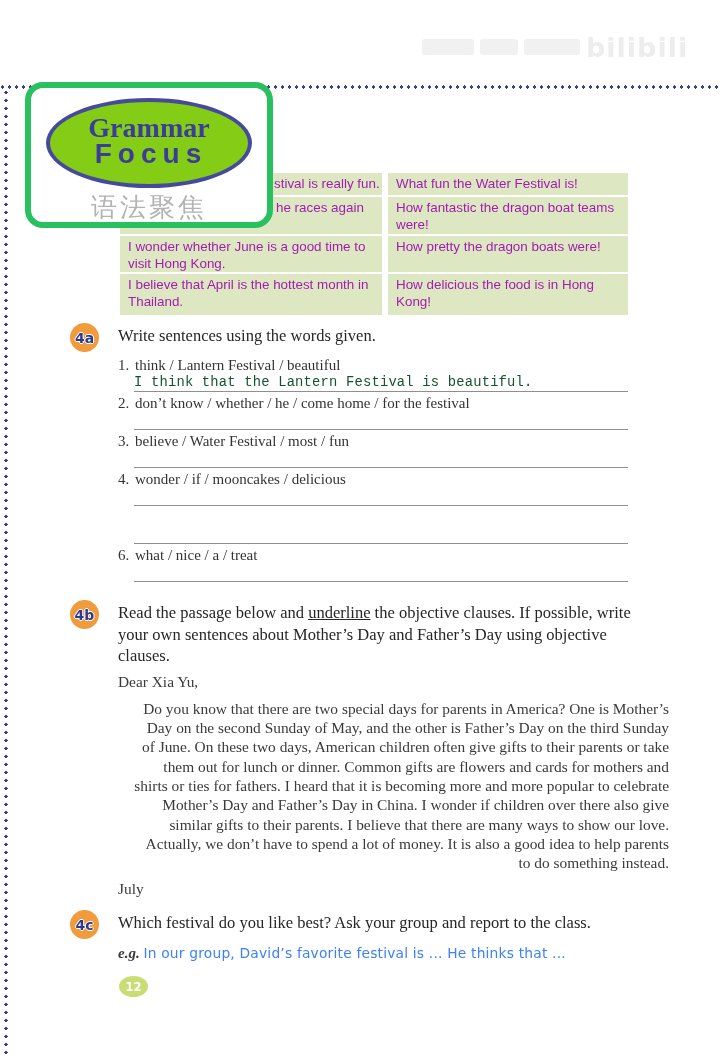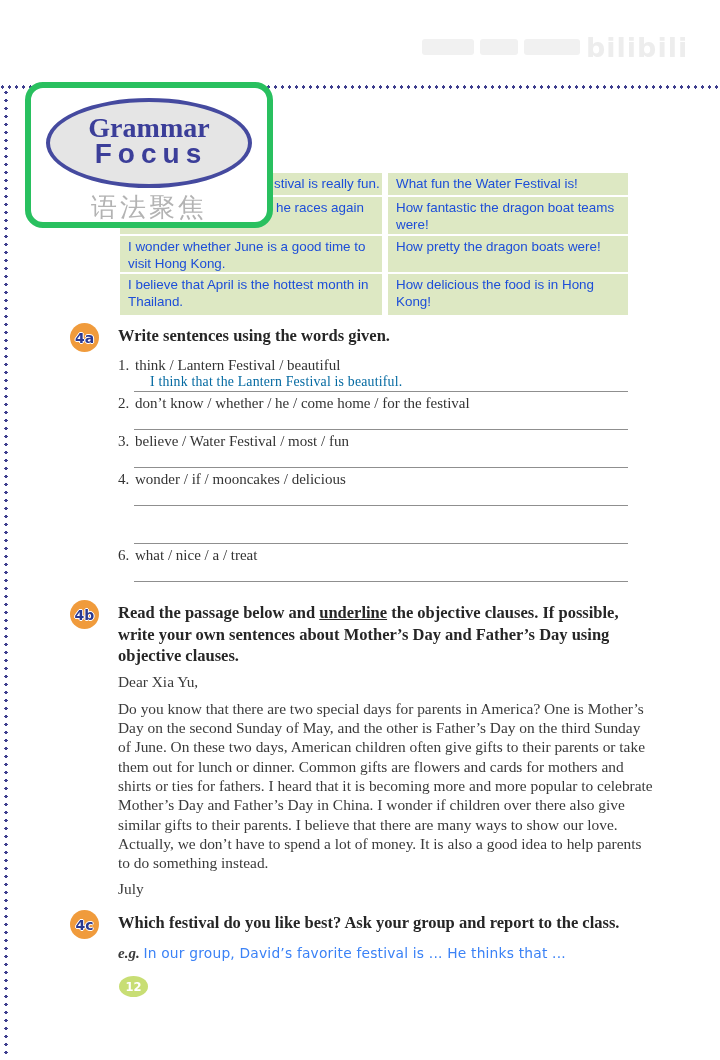--- a/index.html
+++ b/index.html
@@ -20,60 +20,60 @@
             background-size:7px 6px;background-repeat:repeat-x;}
   .dotted-v{position:absolute;left:3px;top:90px;width:6px;height:965px;z-index:1;
             background-image:radial-gradient(circle at 3px 2.5px,#3e3e8e 1.5px,rgba(0,0,0,0) 1.6px);
             background-size:6px 8px;background-repeat:repeat-y;}
 
   
   .gtable{position:absolute;left:120px;top:173px;width:508px;z-index:2;
           display:grid;grid-template-columns:262px 240px;column-gap:6px;row-gap:2px;
           grid-template-rows:22px 37px 36px 41px;
           font-family:"Liberation Sans","DejaVu Sans",sans-serif;font-size:13.4px;
-          line-height:17px;color:#1d4ed8;}
+          line-height:17px;color:#a21caf;}
   .cell{background:#dde8c3;padding:2px 8px;overflow:hidden;}
   .cell.cut1{padding-left:154px;white-space:nowrap;}
   .cell.cut2{padding-left:156px;white-space:nowrap;}
 
   
   .gf-box{position:absolute;left:25px;top:82px;width:236px;height:134px;z-index:6;
           background:#ffffff;border:6px solid #29c05f;border-radius:18px;text-align:center;}
-  .gf-ellipse{margin:10px auto 0;width:198px;height:82px;background:#e5e5e5;
+  .gf-ellipse{margin:10px auto 0;width:198px;height:82px;background:#84cc16;
               border:4px solid #454a9f;border-radius:50%;}
   .gf-t1{padding-top:11px;font-family:"Liberation Serif",serif;font-weight:bold;font-size:28px;
          color:#3b3e99;line-height:30px;}
   .gf-t2{font-family:"Liberation Sans","DejaVu Sans",sans-serif;font-weight:bold;font-size:28px;
          color:#3b3e99;letter-spacing:6px;line-height:22px;margin-left:4px;}
   .gf-sub{margin-top:5px;font-family:"DejaVu Sans",sans-serif;font-size:26px;color:#b3b3b3;
           letter-spacing:3px;line-height:28px;}
 
   
   .sec{position:absolute;left:68px;width:575px;}
   .badge{position:absolute;left:2px;top:2px;width:29px;height:29px;border-radius:50%;
          background:#f09b3c;display:flex;align-items:center;justify-content:center;
          font-family:"DejaVu Sans",sans-serif;font-weight:bold;font-size:14px;color:#2b3990;
          text-shadow:-1px 0 0 #fff,1px 0 0 #fff,0 -1px 0 #fff,0 1px 0 #fff;}
   .content{margin-left:50px;}
-  .sec-title{margin:0;padding-top:4px;font-size:16.5px;line-height:21.5px;font-weight:bold;
+  .sec-title{margin:0;padding-top:4px;font-size:16.5px;line-height:21.5px;font-weight:normal;
              color:#262626;}
   .u{text-decoration:underline;}
 
   
   .items{margin-top:9px;}
   .item{position:relative;height:38px;font-size:15px;color:#333;}
   .prompt{line-height:18px;}
   .num{display:inline-block;width:17px;}
   .blank{position:absolute;left:16px;width:494px;bottom:2px;border-bottom:1px solid #8f8f8f;}
-  .answer{position:absolute;left:32px;bottom:4px;font-family:Liberation Serif, serif;
-          font-size:13.8px;letter-spacing:0.2px;color:#0369a1;}
+  .answer{position:absolute;left:16px;bottom:4px;font-family:Liberation Mono, monospace;
+          font-size:13.8px;letter-spacing:0.2px;color:#14532d;}
 
   
   .salutation{margin-top:5px;font-size:15.4px;line-height:19px;}
-  .passage{margin:8px 0 0 0;width:535px;font-size:15.4px;line-height:19.35px;text-align:left;}
+  .passage{margin:8px 0 0 16px;width:535px;font-size:15.4px;line-height:19.35px;text-align:right;}
   .signature{margin-top:6px;font-size:15.4px;line-height:19px;}
 
   
   .example{margin-top:11px;font-size:15px;}
   .eg-label{font-style:italic;font-weight:bold;font-family:"Liberation Serif",serif;}
   .hand{font-family:"DejaVu Sans",sans-serif;font-size:13.8px;letter-spacing:0.2px;color:#3b82f6;}
 
   
   .page-badge{position:absolute;left:119px;top:976px;width:29px;height:21px;border-radius:50%;
               background:#c8de74;display:flex;align-items:center;justify-content:center;

